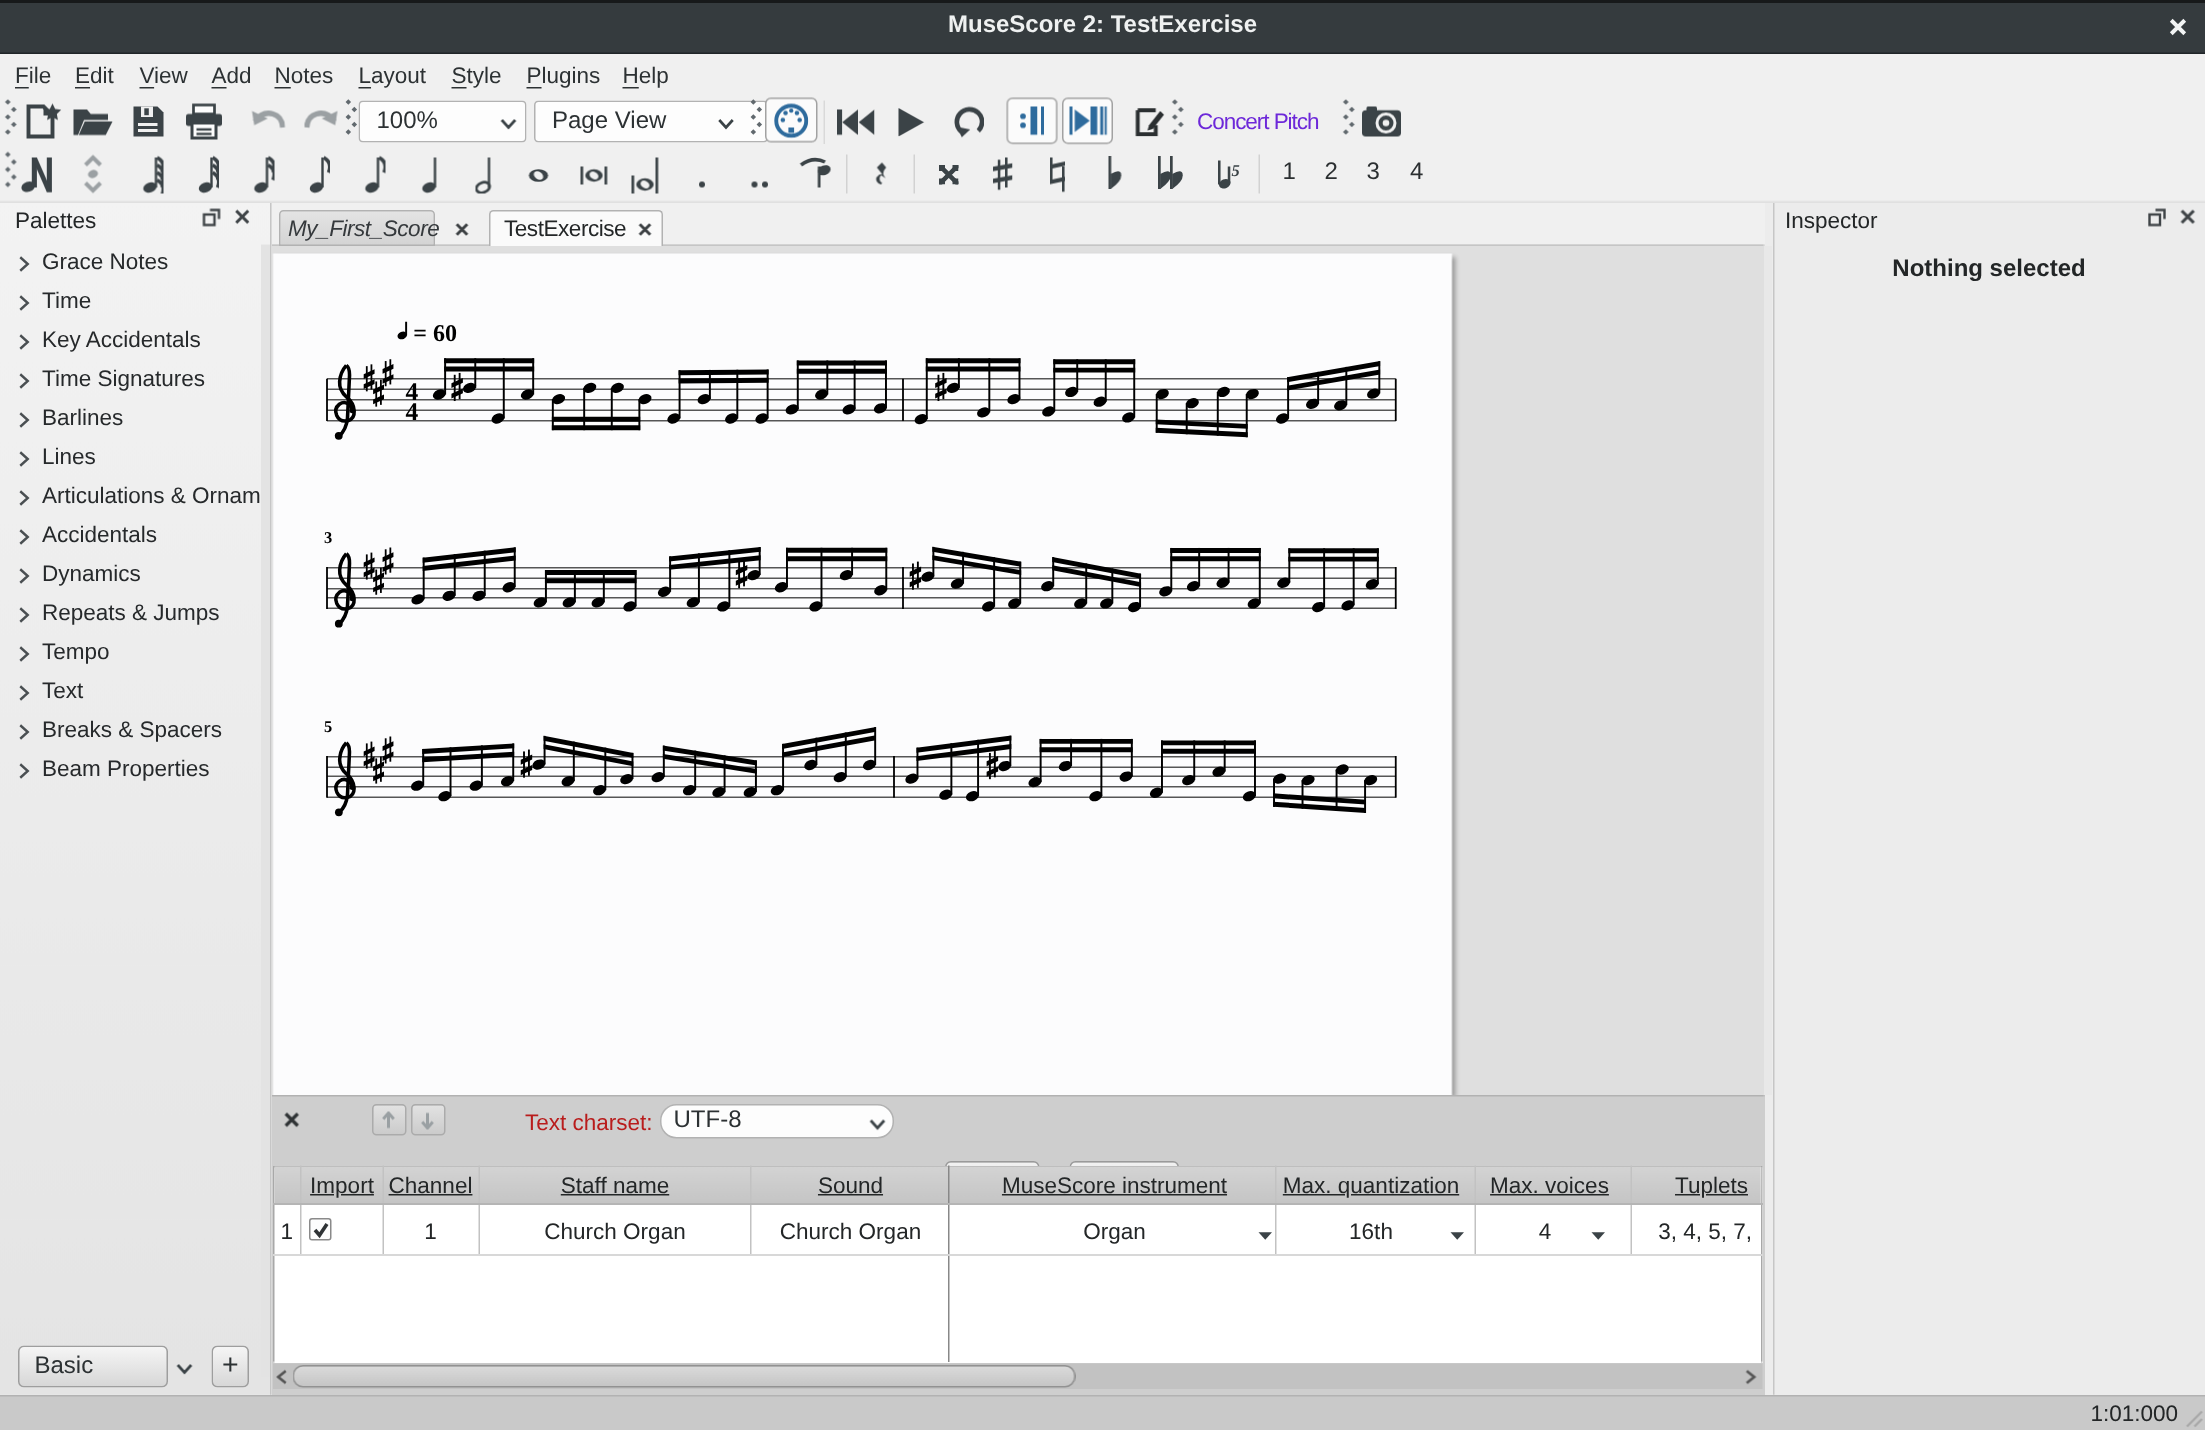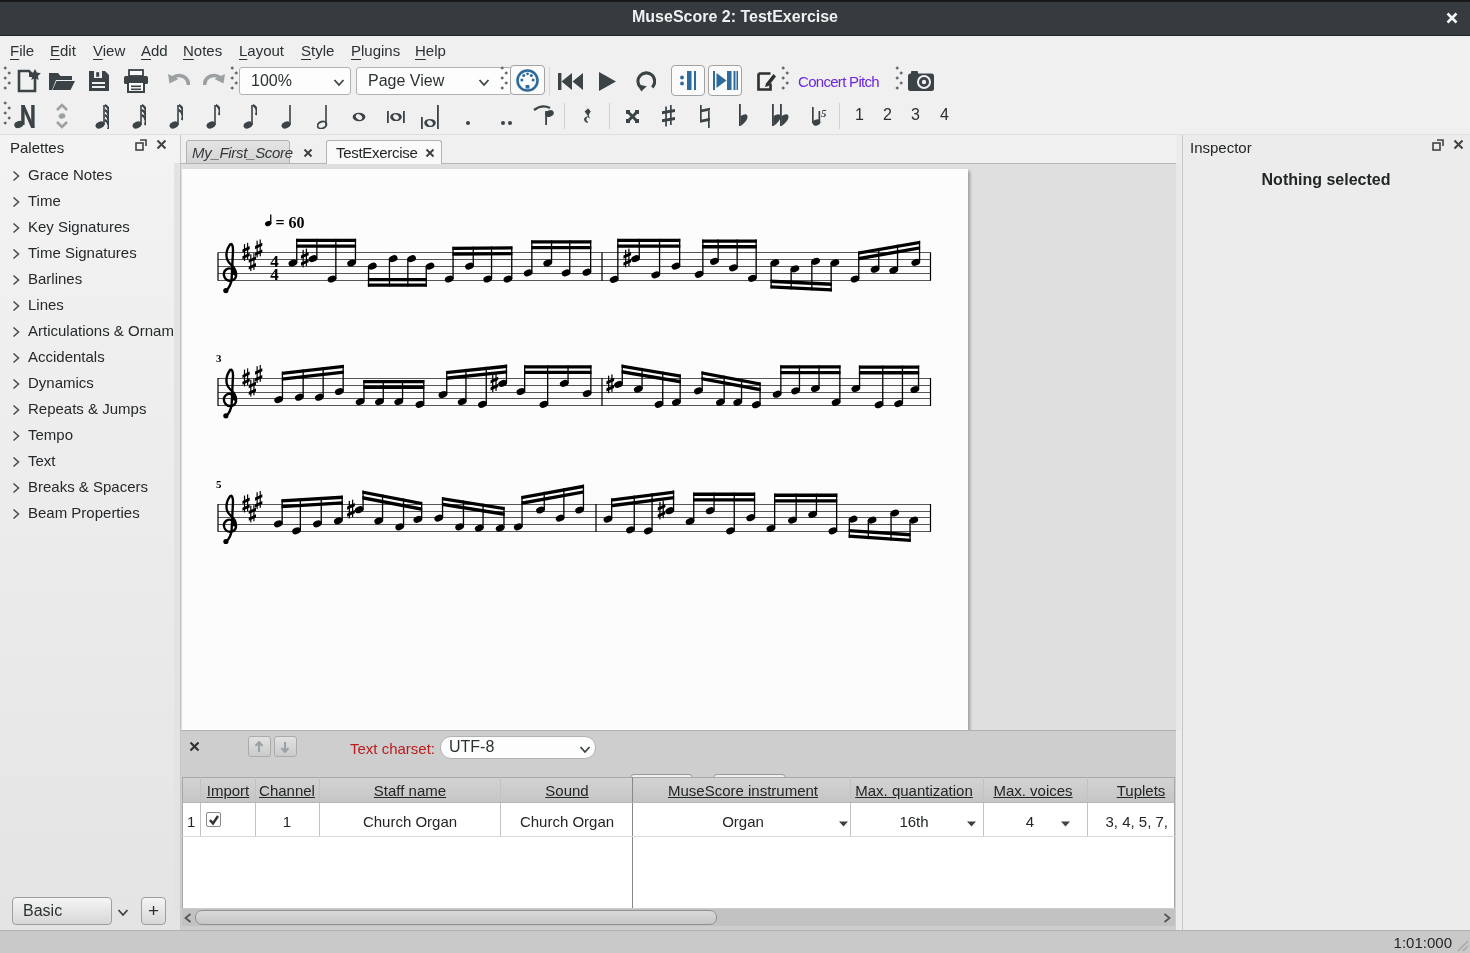--- a/index.html
+++ b/index.html
@@ -322,21 +322,21 @@
     <path d="M1.5 1.5 L6.5 6 L1.5 10.5" fill="none" stroke="#4a4f52" stroke-width="1.6"></path>
   </svg>
 <span class="abs palitem" style="top:166px">Grace Notes</span>
 <svg class="abs" style="left:12px;top:196px" width="8" height="12" viewBox="0 0 8 12">
     <path d="M1.5 1.5 L6.5 6 L1.5 10.5" fill="none" stroke="#4a4f52" stroke-width="1.6"></path>
   </svg>
 <span class="abs palitem" style="top:192px">Time</span>
 <svg class="abs" style="left:12px;top:222px" width="8" height="12" viewBox="0 0 8 12">
     <path d="M1.5 1.5 L6.5 6 L1.5 10.5" fill="none" stroke="#4a4f52" stroke-width="1.6"></path>
   </svg>
-<span class="abs palitem" style="top:218px">Key Signatures</span>
+<span class="abs palitem" style="top:218px">Key Accidentals</span>
 <svg class="abs" style="left:12px;top:248px" width="8" height="12" viewBox="0 0 8 12">
     <path d="M1.5 1.5 L6.5 6 L1.5 10.5" fill="none" stroke="#4a4f52" stroke-width="1.6"></path>
   </svg>
 <span class="abs palitem" style="top:244px">Time Signatures</span>
 <svg class="abs" style="left:12px;top:274px" width="8" height="12" viewBox="0 0 8 12">
     <path d="M1.5 1.5 L6.5 6 L1.5 10.5" fill="none" stroke="#4a4f52" stroke-width="1.6"></path>
   </svg>
 <span class="abs palitem" style="top:270px">Barlines</span>
 <svg class="abs" style="left:12px;top:300px" width="8" height="12" viewBox="0 0 8 12">
     <path d="M1.5 1.5 L6.5 6 L1.5 10.5" fill="none" stroke="#4a4f52" stroke-width="1.6"></path>

